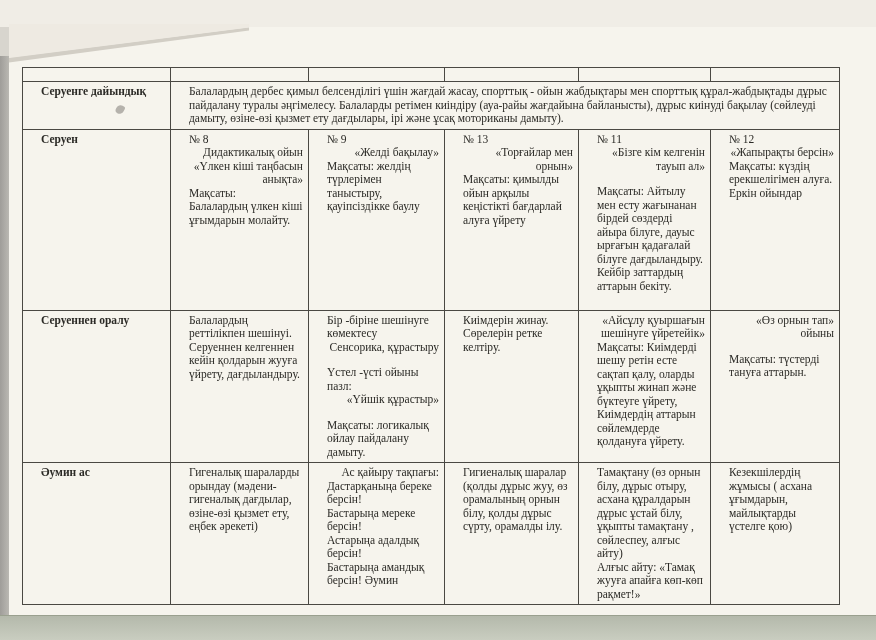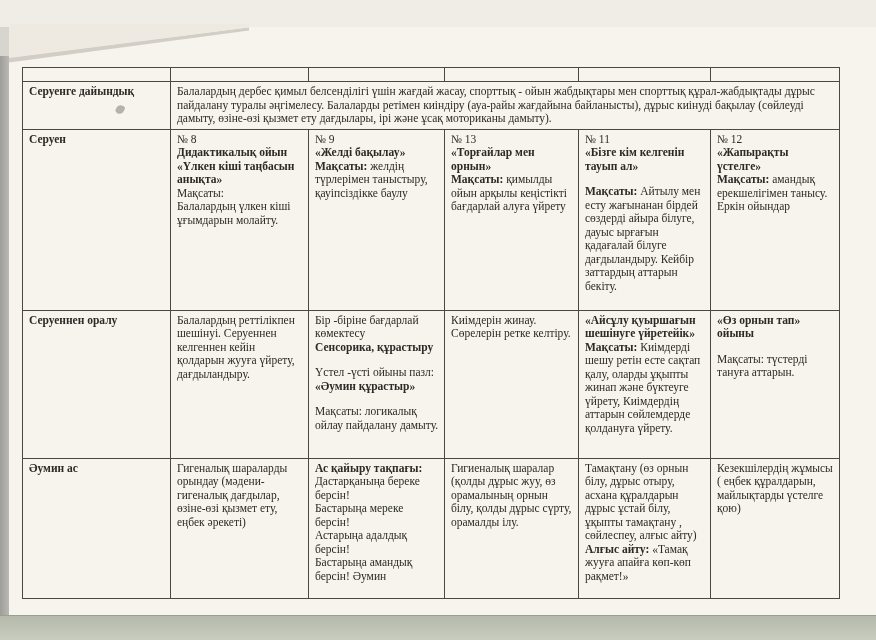--- a/index.html
+++ b/index.html
@@ -41,29 +41,29 @@
     background:#b5b2ac;border-radius:60% 20% 55% 45%;
     transform:rotate(28deg);
   }
   table.tbl{
     position:absolute;left:22px;top:67px;width:817px;
     border-collapse:collapse;table-layout:fixed;
     font-size:11.5px;line-height:13.5px;color:#2b2a26;
   }
   .tbl td{
     border:1px solid #4a4843;vertical-align:top;
-    padding:3px 5px 3px 6px;overflow:hidden;
+    padding:3px 5px 3px 18px;overflow:hidden;
   }
   .tbl tr.r0 td{height:13px;padding:0;}
   .tbl tr.r1{height:43px;}
   .tbl tr.r2{height:181px;}
   .tbl tr.r3{height:148px;}
   .tbl tr.r4{height:140px;}
   .lbl{font-weight:bold;}
-  .b{font-weight:bold;}
+  .b{font-weight:normal;text-align:right;}
   .gap{margin-bottom:12px;}
 </style>
 </head>
 <body>
 
 <div class="scan">
   <div class="page"></div>
   <div class="top-strip"></div>
   <div class="fold-line"></div>
   <div class="fold"></div>
@@ -113,36 +113,36 @@
           <div class="b">«Торғайлар мен орнын»</div>
           <div><span class="b">Мақсаты:</span> <span>қимылды ойын арқылы кеңістікті бағдарлай алуға үйрету</span></div>
         </td>
         <td>
           <div>№ 11</div>
           <div class="b gap">«Бізге кім келгенін тауып ал»</div>
           <div><span class="b">Мақсаты:</span> <span>Айтылу мен есту жағынанан бірдей сөздерді айыра білуге, дауыс ырғағын қадағалай білуге дағдыландыру. Кейбір заттардың аттарын бекіту.</span></div>
         </td>
         <td>
           <div>№ 12</div>
-          <div class="b">«Жапырақты үстелге»</div>
-          <div><span class="b">Мақсаты:</span> <span>амандық ерекшелігімен танысу.</span></div>
+          <div class="b">«Жапырақты берсін»</div>
+          <div><span class="b">Мақсаты:</span> <span>күздің ерекшелігімен алуға.</span></div>
           <div>Еркін ойындар</div>
         </td>
       </tr>
 
       <tr class="r3">
         <td class="lbl">Серуеннен оралу</td>
         <td>
           <div>Балалардың реттілікпен шешінуі. Серуеннен келгеннен кейін қолдарын жууға үйрету, дағдыландыру.</div>
         </td>
         <td>
-          <div>Бір -біріне бағдарлай көмектесу</div>
+          <div>Бір -біріне шешінуге көмектесу</div>
           <div class="b gap">Сенсорика, құрастыру</div>
           <div>Үстел -үсті ойыны пазл:</div>
-          <div class="b gap">«Әумин құрастыр»</div>
+          <div class="b gap">«Үйшік құрастыр»</div>
           <div>Мақсаты: логикалық ойлау пайдалану дамыту.</div>
         </td>
         <td>
           <div>Киімдерін жинау. Сөрелерін ретке келтіру.</div>
         </td>
         <td>
           <div class="b">«Айсұлу қуыршағын шешінуге үйретейік»</div>
           <div><span class="b">Мақсаты:</span> <span>Киімдерді шешу ретін есте сақтап қалу, оларды ұқыпты жинап және бүктеуге үйрету, Киімдердің аттарын сөйлемдерде қолдануға үйрету.</span></div>
         </td>
         <td>
@@ -164,18 +164,18 @@
           <div>Бастарыңа амандық берсін! Әумин</div>
         </td>
         <td>
           <div>Гигиеналық шаралар (қолды дұрыс жуу, өз орамалының орнын білу,  қолды дұрыс сүрту, орамалды ілу.</div>
         </td>
         <td>
           <div>Тамақтану (өз орнын білу,  дұрыс отыру, асхана құралдарын дұрыс ұстай білу, ұқыпты тамақтану , сөйлеспеу,  алғыс айту)</div>
           <div><span class="b">Алғыс айту:</span> <span>«Тамақ жууға апайға көп-көп рақмет!»</span></div>
         </td>
         <td>
-          <div>Кезекшілердің жұмысы ( еңбек құралдарын, майлықтарды үстелге қою)</div>
+          <div>Кезекшілердің жұмысы ( асхана ұғымдарын, майлықтарды үстелге қою)</div>
         </td>
       </tr>
     </tbody>
   </table>
 </div>
 
 </body></html>

